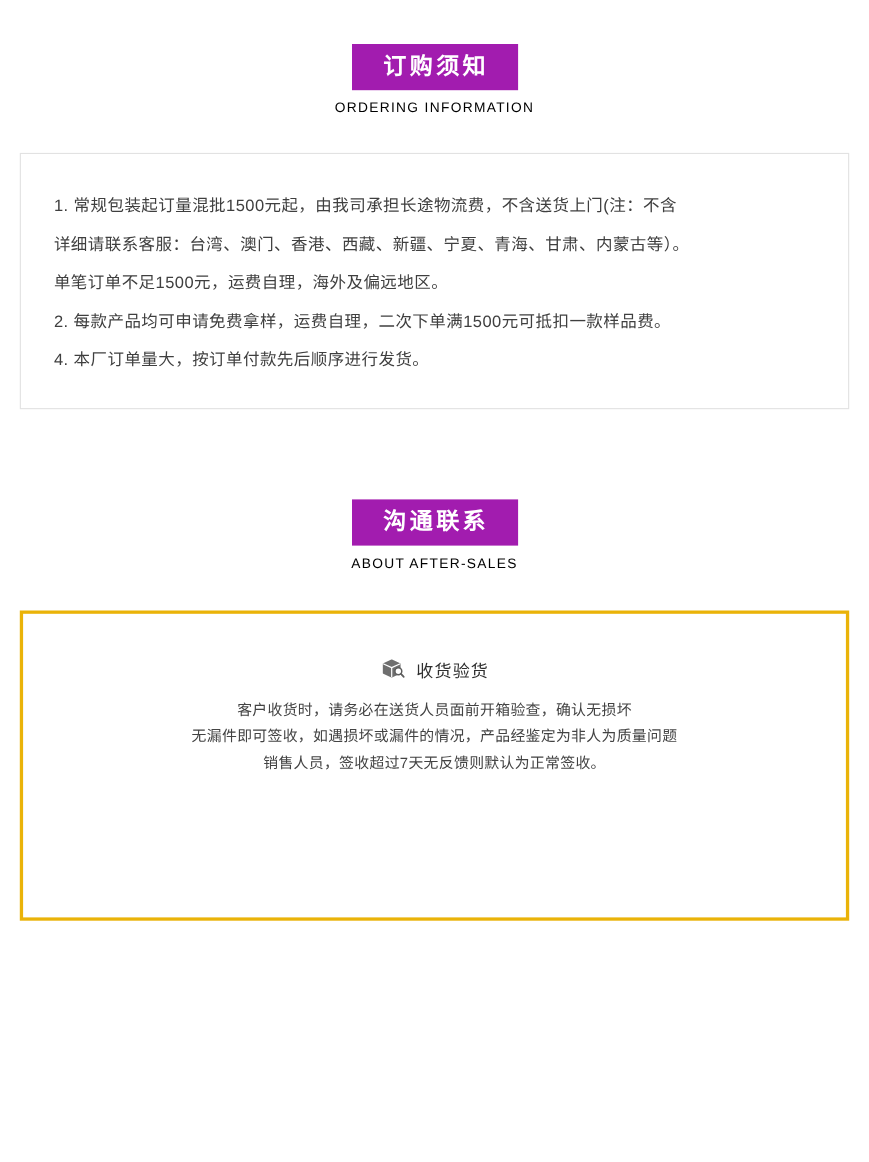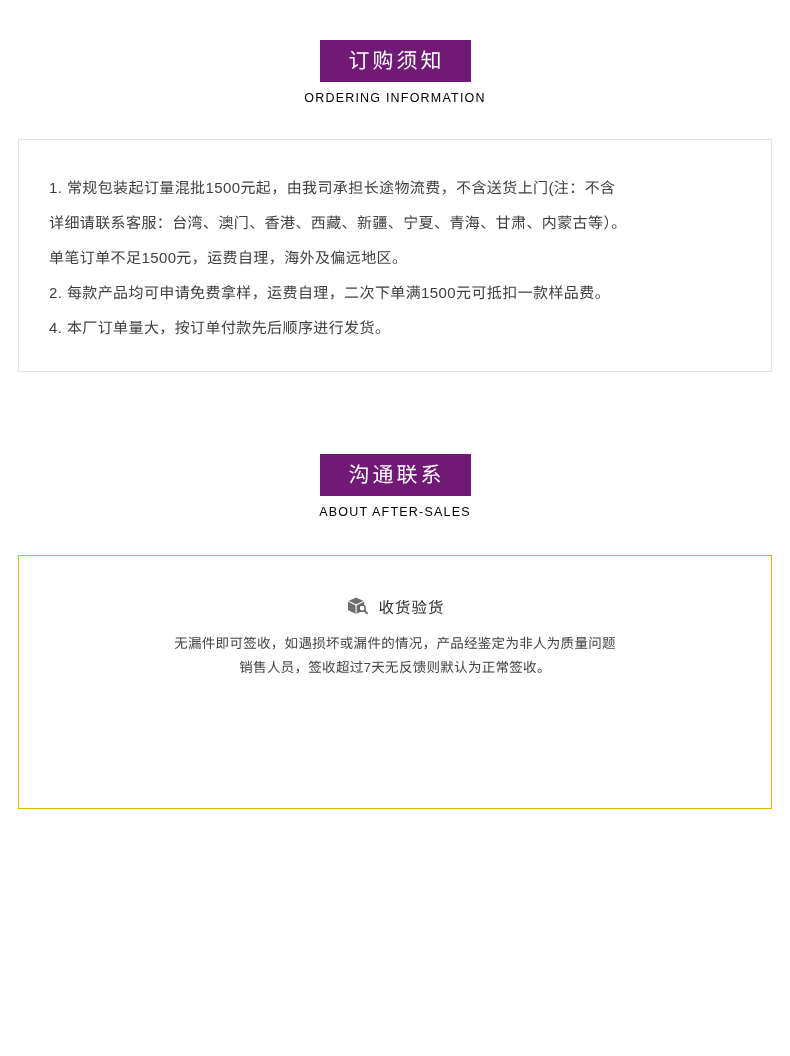--- a/index.html
+++ b/index.html
@@ -20,27 +20,27 @@
     position: relative;
     box-sizing: border-box;
   }
 
   
   .section-head {
     text-align: center;
   }
   .head-badge {
     display: inline-block;
-    background: #701a75;
+    background: #a21caf;
     color: #ffffff;
     font-size: 21px;
     letter-spacing: 3px;
     padding: 9px 26px 10px 29px;
     line-height: 1.1;
-    font-weight: normal;
+    font-weight: bold;
   }
   .head-sub {
     color: #000000;
     font-size: 12.5px;
     letter-spacing: 1.2px;
     margin-top: 9px;
     font-family: "Liberation Sans", "DejaVu Sans", sans-serif;
   }
 
   
@@ -54,21 +54,21 @@
     font-size: 15px;
     line-height: 35px;
     color: #3f3f3f;
     letter-spacing: 0.4px;
     white-space: nowrap;
   }
 
   
   .after-box {
     margin: 0 18px;
-    border: 1px solid #eab308;
+    border: 3px solid #eab308;
     box-sizing: border-box;
     padding: 38px 24px 40px 24px;
     text-align: center;
   }
   .sub-title {
     display: flex;
     align-items: center;
     justify-content: center;
     gap: 9px;
     font-size: 15.5px;
@@ -139,20 +139,21 @@
           <svg width="22" height="22" viewBox="0 0 24 24" fill="none" stroke="#565656" stroke-width="1.6" stroke-linecap="round" stroke-linejoin="round">
             <path d="M3 7.2 L11 3.6 L19 7.2 L19 16.2 L11 19.8 L3 16.2 Z" fill="#6f6f6f" stroke="#6f6f6f"></path>
             <path d="M3 7.2 L11 10.8 L19 7.2" stroke="#ffffff" stroke-width="1.2"></path>
             <path d="M11 10.8 L11 19.8" stroke="#ffffff" stroke-width="1.2"></path>
             <circle cx="17.6" cy="14.4" r="3.4" fill="#ffffff" stroke="#5d5d5d" stroke-width="1.5"></circle>
             <path d="M20.2 17.1 L23 20" stroke="#5d5d5d" stroke-width="1.8"></path>
           </svg>
         </span>
         <span>收货验货</span>
       </div>
+      <div class="body-text">客户收货时，请务必在送货人员面前开箱验查，确认无损坏</div>
       <div class="body-text">无漏件即可签收，如遇损坏或漏件的情况，产品经鉴定为非人为质量问题</div>
       <div class="body-text">销售人员，签收超过7天无反馈则默认为正常签收。</div>
     </div>
 
     <div class="block-gap-1"></div>
 
 
     <div class="block-gap-2"></div>
 
 

